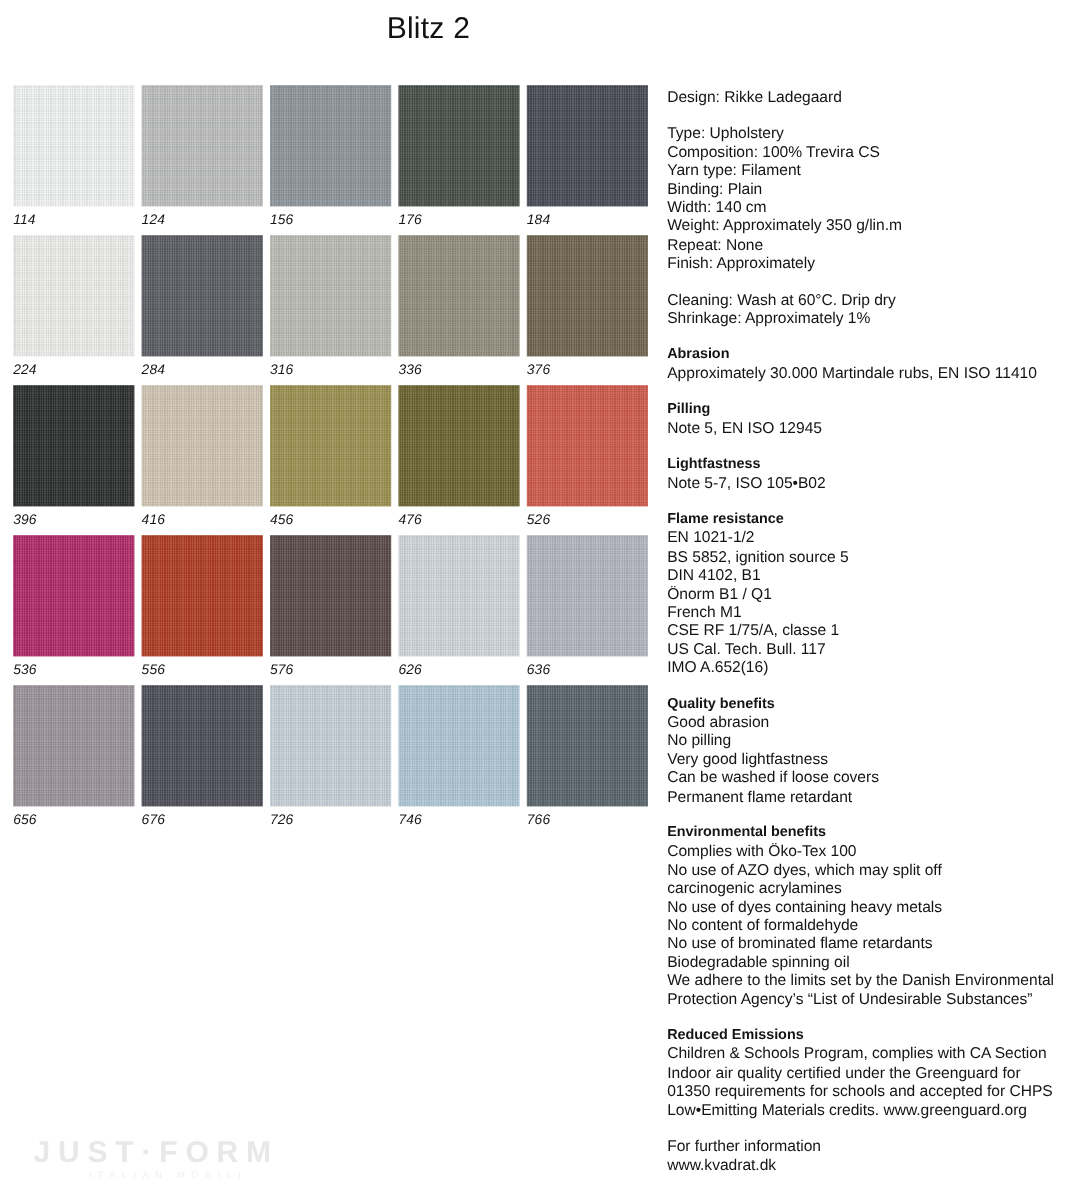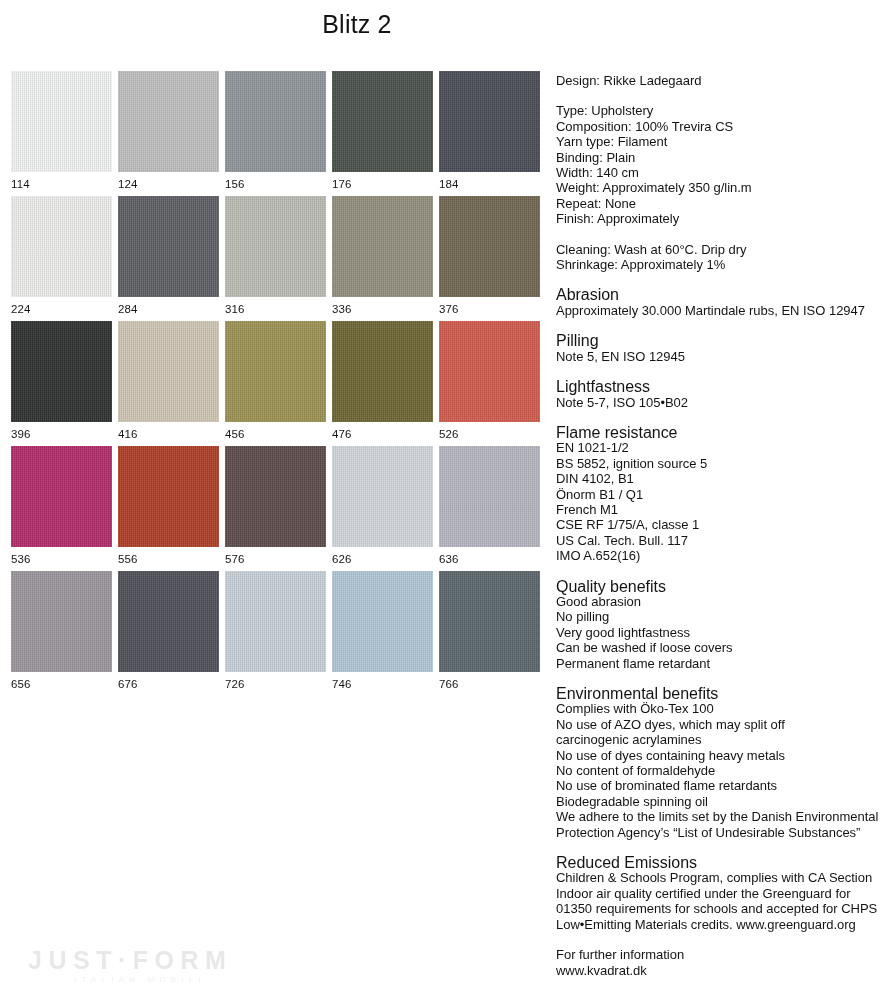--- a/index.html
+++ b/index.html
@@ -29,20 +29,21 @@
     letter-spacing: 0.2px;
     color: #131313;
   }
 
   
   #swatch-grid {
     position: absolute;
     left: 11px;
     top: 71px;
     width: 535px;
+    font-style: italic;
   }
   .swatch-row {
     display: flex;
     flex-direction: row;
     height: 125px;
   }
   .swatch-cell {
     width: 107px;
     position: relative;
   }
@@ -76,22 +77,22 @@
     left: 556px;
     top: 73px;
     width: 325px;
     font-size: 11.5px;
     line-height: 15.4px;
     color: #141414;
     letter-spacing: -0.02px;
   }
   .spec-block { margin: 0 0 15px 0; }
   .spec-heading {
-    font-weight: normal;
-    font-size: 16px;
+    font-weight: bold;
+    font-size: 12px;
     line-height: 15.4px;
   }
   .spec-line {
     font-size: 13px;
     line-height: 15.4px;
     white-space: nowrap;
   }
 
   
   #watermark {
@@ -248,21 +249,21 @@
       <div class="spec-line">Weight: Approximately 350 g/lin.m</div>
       <div class="spec-line">Repeat: None</div>
       <div class="spec-line">Finish: Approximately</div>
     </div>
     <div class="spec-block">
       <div class="spec-line">Cleaning: Wash at 60°C. Drip dry</div>
       <div class="spec-line">Shrinkage: Approximately 1%</div>
     </div>
     <div class="spec-block">
       <div class="spec-heading">Abrasion</div>
-      <div class="spec-line">Approximately 30.000 Martindale rubs, EN ISO 12947</div>
+      <div class="spec-line">Approximately 30.000 Martindale rubs, EN ISO 11410</div>
     </div>
     <div class="spec-block">
       <div class="spec-heading">Pilling</div>
       <div class="spec-line">Note 5, EN ISO 12945</div>
     </div>
     <div class="spec-block">
       <div class="spec-heading">Lightfastness</div>
       <div class="spec-line">Note 5-7, ISO 105•B02</div>
     </div>
     <div class="spec-block">

